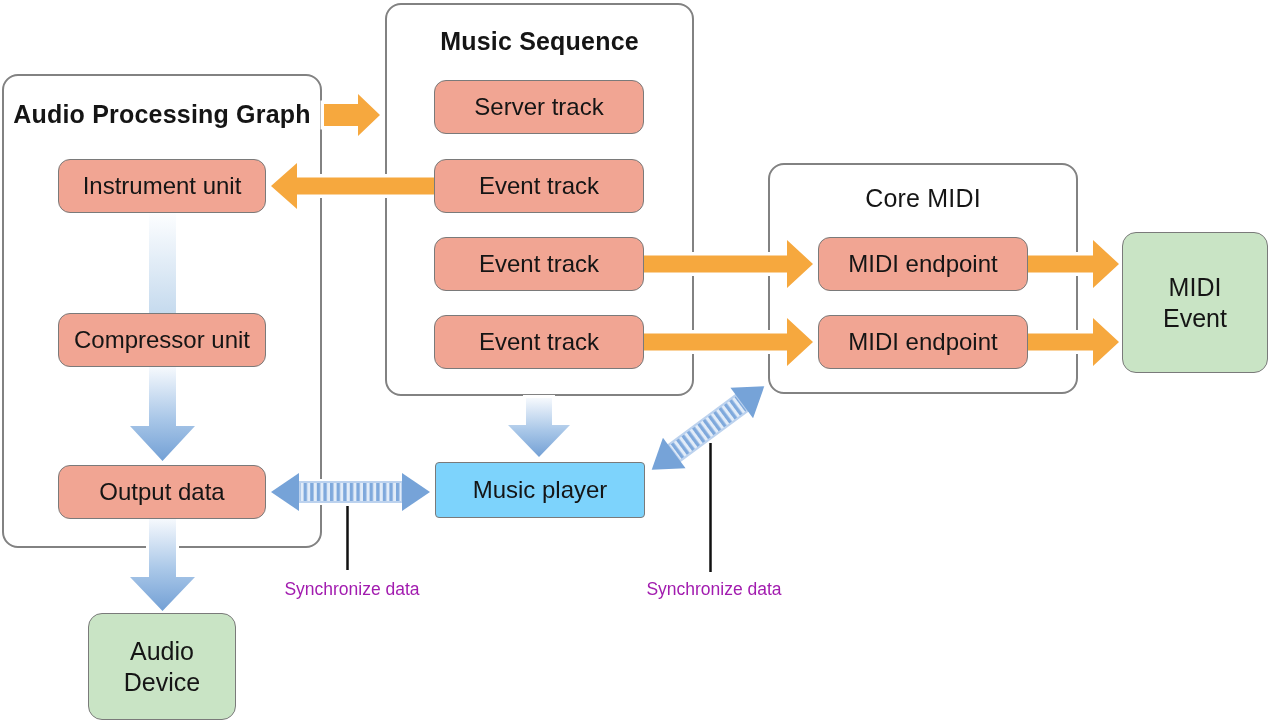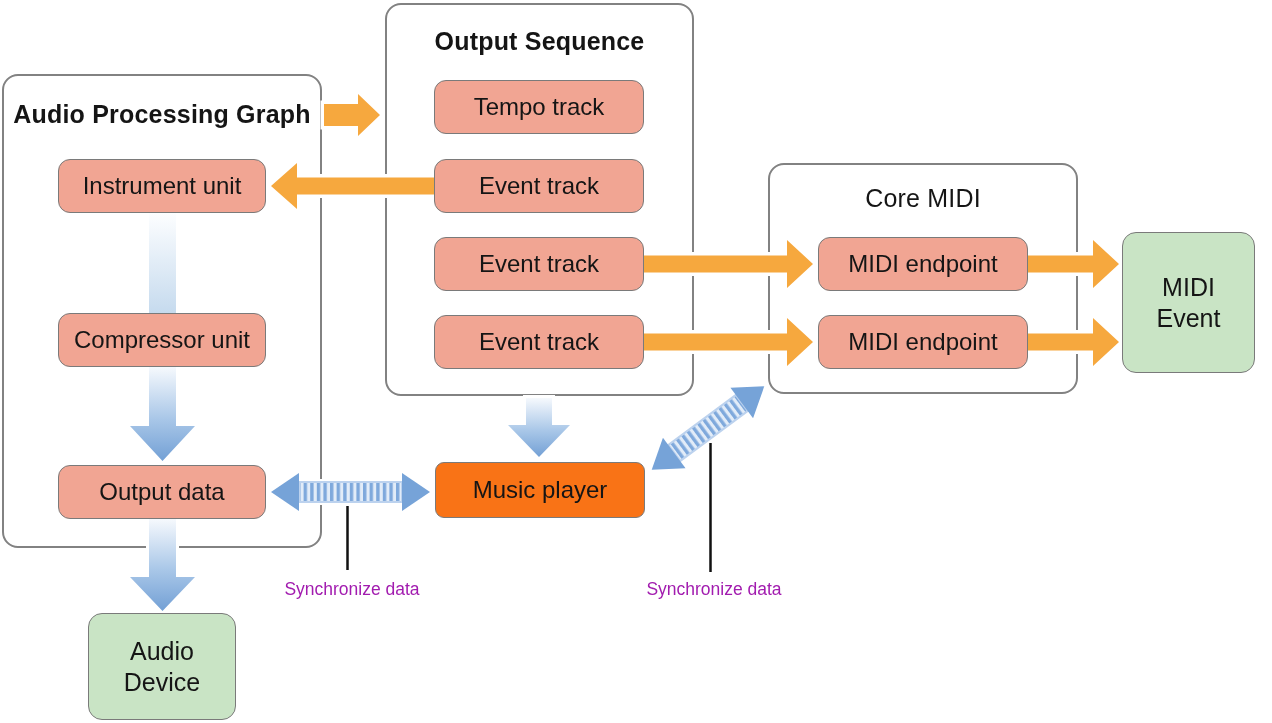--- a/index.html
+++ b/index.html
@@ -23,52 +23,52 @@
   #t-ms{left:385px;top:27px;width:309px;}
   #t-cm{left:768px;top:184px;width:310px;font-weight:normal;}
   
   #arrows{position:absolute;left:0;top:0;z-index:2;pointer-events:none;}
   
   .node{
     position:absolute;z-index:3;box-sizing:border-box;display:flex;align-items:center;
     justify-content:center;text-align:center;font-size:24px;border:1.5px solid #7a7a7a;
   }
   .salmon{background:#F1A593;border-radius:12px;}
-  .blue{background:#f97316;border-radius:9px;}
+  .blue{background:#7dd3fc;border-radius:4px;}
   .green{background:#C9E4C5;border-radius:14px;flex-direction:column;font-size:25px;line-height:31px;}
   #n-instrument{left:58px;top:159px;width:208px;height:54px;}
   #n-compressor{left:58px;top:313px;width:208px;height:54px;}
   #n-output{left:58px;top:465px;width:208px;height:54px;}
   #n-tempo{left:434px;top:80px;width:210px;height:54px;}
   #n-event1{left:434px;top:159px;width:210px;height:54px;}
   #n-event2{left:434px;top:237px;width:210px;height:54px;}
   #n-event3{left:434px;top:315px;width:210px;height:54px;}
   #n-ep1{left:818px;top:237px;width:210px;height:54px;}
   #n-ep2{left:818px;top:315px;width:210px;height:54px;}
   #n-player{left:435px;top:462px;width:210px;height:56px;}
-  #n-server{left:1122px;top:232px;width:133px;height:141px;}
+  #n-server{left:1122px;top:232px;width:146px;height:141px;}
   #n-device{left:88px;top:613px;width:148px;height:107px;}
   
   .sync-label{
     position:absolute;z-index:4;font-size:17.5px;text-align:center;width:190px;color:#a21caf;
   }
   #sync1{left:257px;top:579px;}
   #sync2{left:619px;top:579px;}
 </style>
 </head>
 <body>
 
 <div class="stage">
 
   <div class="container" id="c-apg"></div>
   <div class="container" id="c-ms"></div>
   <div class="container" id="c-cm"></div>
 
   <div class="container-title" id="t-apg">Audio Processing Graph</div>
-  <div class="container-title" id="t-ms">Output Sequence</div>
+  <div class="container-title" id="t-ms">Music Sequence</div>
   <div class="container-title" id="t-cm">Core MIDI</div>
 
   <svg id="arrows" width="1272" height="723" viewBox="0 0 1272 723">
     <defs>
       <linearGradient id="gradShaft" x1="0" y1="0" x2="0" y2="1">
         <stop offset="0" stop-color="#FDFEFF"></stop>
         <stop offset="1" stop-color="#C5DAEE"></stop>
       </linearGradient>
       <linearGradient id="gradArrow" x1="0" y1="0" x2="0" y2="1">
         <stop offset="0" stop-color="#F6F9FD"></stop>
@@ -118,21 +118,21 @@
   <div class="node salmon" id="n-instrument">
     <span>Instrument unit</span>
   </div>
   <div class="node salmon" id="n-compressor">
     <span>Compressor unit</span>
   </div>
   <div class="node salmon" id="n-output">
     <span>Output data</span>
   </div>
   <div class="node salmon" id="n-tempo">
-    <span>Tempo track</span>
+    <span>Server track</span>
   </div>
   <div class="node salmon" id="n-event1">
     <span>Event track</span>
   </div>
   <div class="node salmon" id="n-event2">
     <span>Event track</span>
   </div>
   <div class="node salmon" id="n-event3">
     <span>Event track</span>
   </div>

